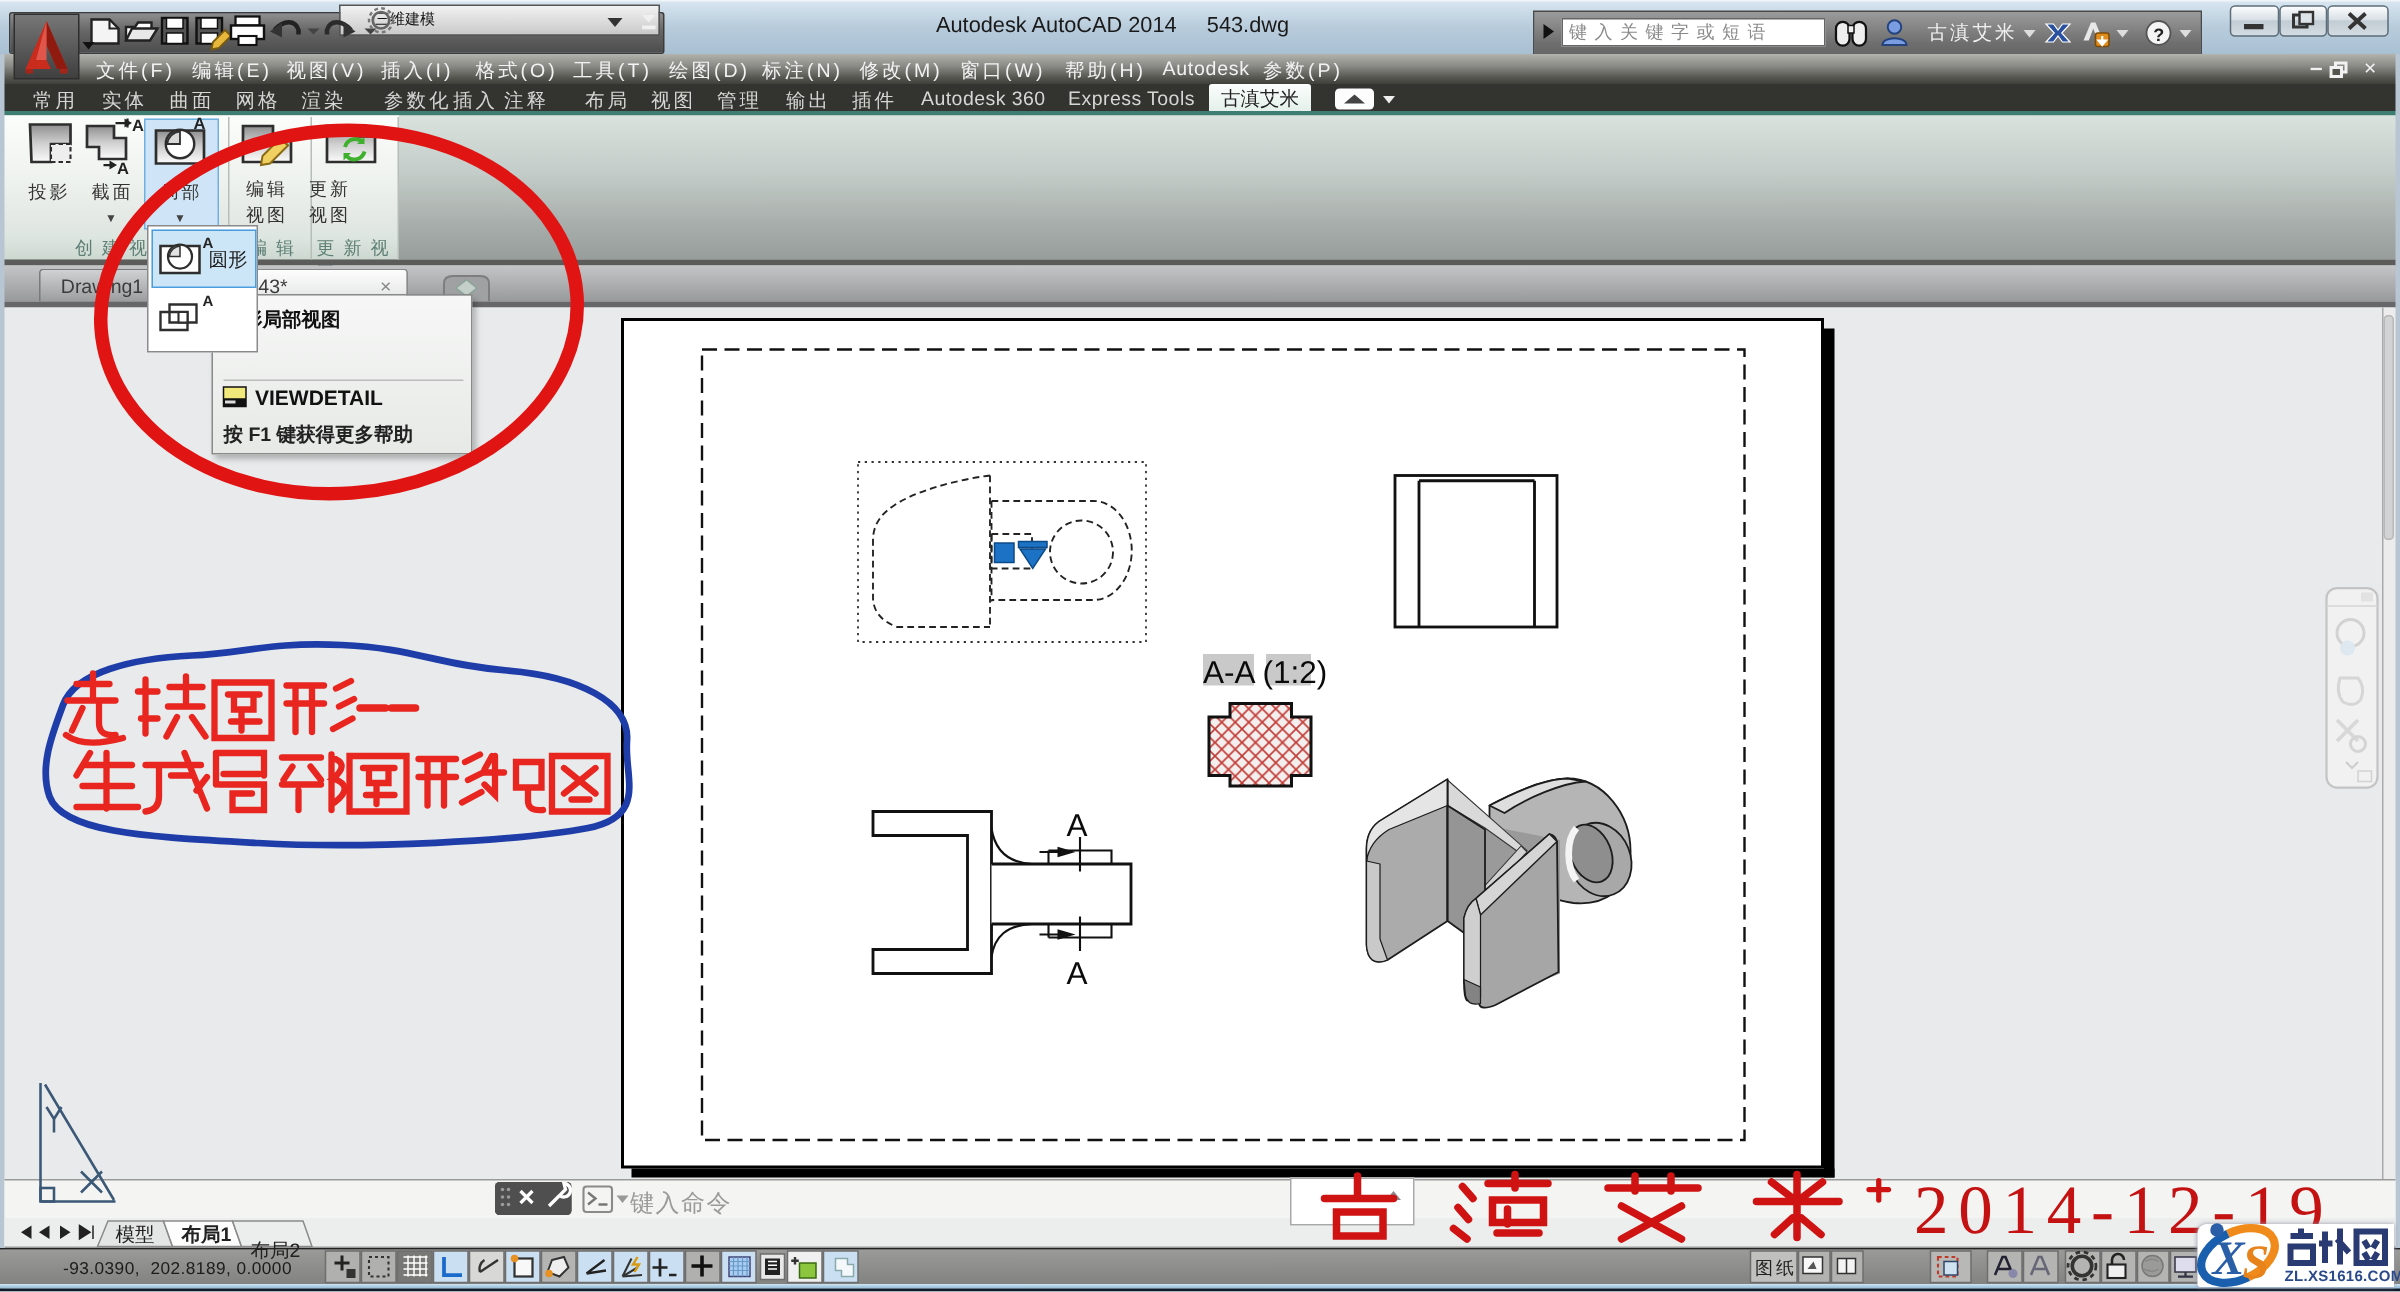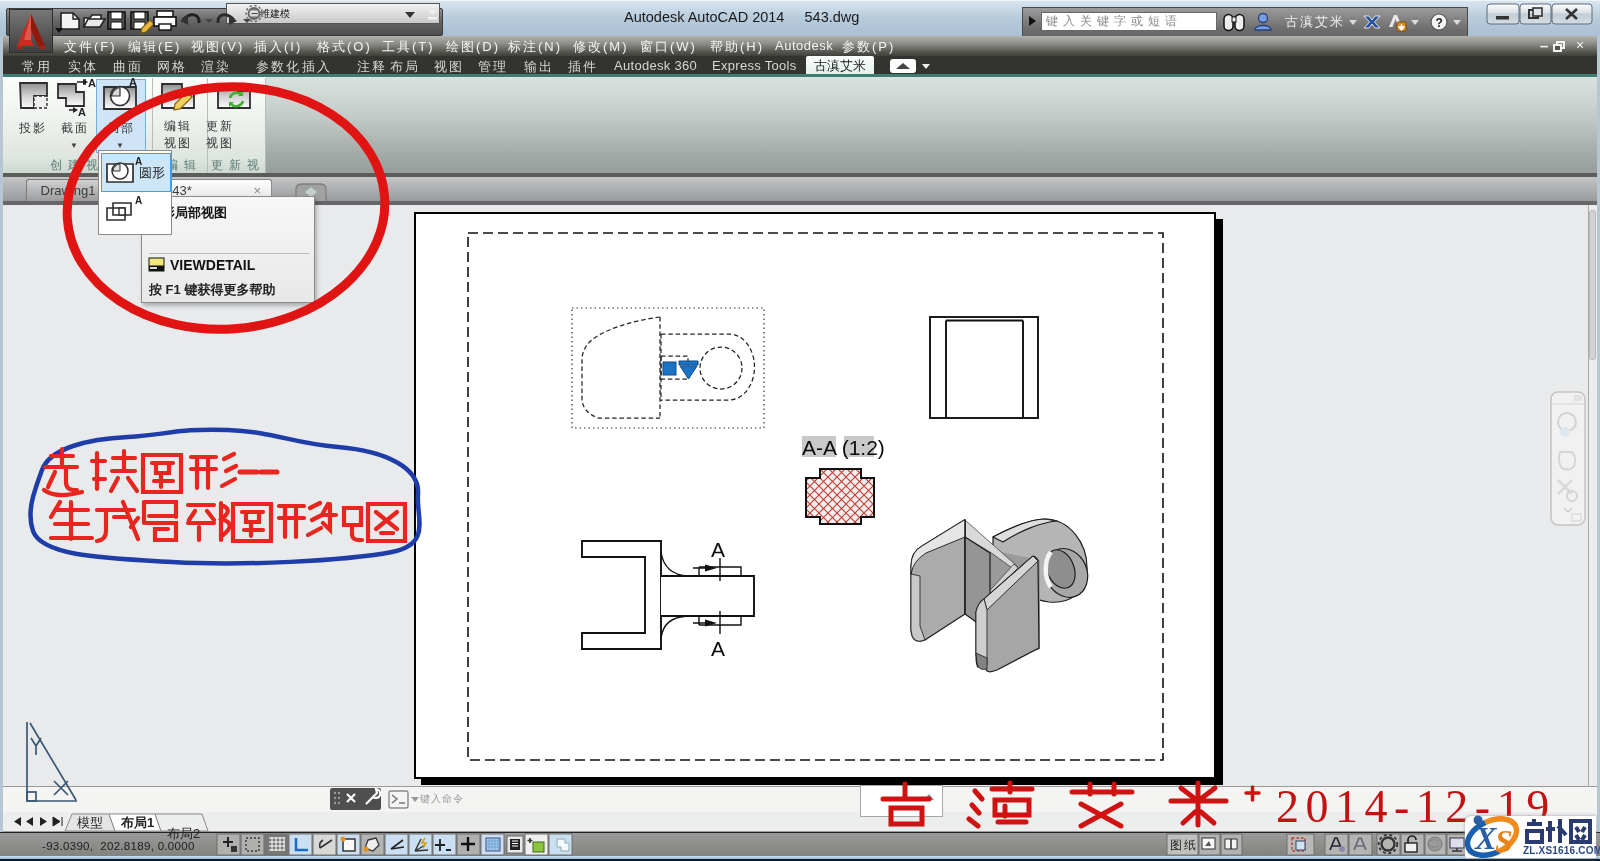--- a/index.html
+++ b/index.html
@@ -33,21 +33,21 @@
 .ftab{position:absolute;top:2px;height:22px;font-size:13px;color:#3c3c3c;text-align:center}
 
 #drawarea{left:3px;top:205px;width:1585px;height:581px;background:#e9eaeb}
 #paper{left:414px;top:212px;width:802px;height:567px;background:#fff;border:2px solid #000}
 #pshadow1{left:1216px;top:219px;width:7px;height:566px;background:#000}
 #pshadow2{left:421px;top:779px;width:802px;height:6px;background:#000}
 #scrollbar{left:1588px;top:205px;width:9px;height:581px;background:#ececec;border-left:1px solid #aaa}
 
 #cmdbar{left:3px;top:786px;width:1594px;height:26px;background:#f4f4f3;border-top:1px solid #9a9a9a}
 #cmdgrip{left:330px;top:788px;width:51px;height:22px;background:linear-gradient(#6e6e6e,#474747);border-radius:3px}
-#cmdtext{left:420px;top:792px;color:#9a9a9a;font-size:10px;letter-spacing:1px}
+#cmdtext{left:420px;top:792px;color:#9a9a9a;font-size:16px;letter-spacing:1px}
 
 #laytabs{left:3px;top:812px;width:1594px;height:20px;background:#eceded;border-bottom:1px solid #9b9b9b;font-size:13px;color:#222}
 
 #statusbar{left:0;top:832px;width:1600px;height:24px;background:linear-gradient(#9a9a98,#828280);border-top:1px solid #222}
 #bluestrip{left:0;top:856px;width:1600px;height:3px;background:linear-gradient(#cfe4f2,#8fb8d4)}
 #navystrip{left:0;top:859px;width:1600px;height:2px;background:#0d1a2a}
 #coords{left:42px;top:840px;color:#1c1c1c;font-size:11.5px;letter-spacing:0.3px}
 
 #dropdown{left:98px;top:150px;width:74px;height:85px;background:#fff;border:1px solid #8a8a8a;z-index:40}
 #ditem1{left:2px;top:2px;width:70px;height:39px;background:#cde6f7;border:1px solid #4a9ede}
@@ -169,21 +169,21 @@
 <span style="left:1576px;top:1px;font-size:14px">×</span>
 </div>
 <div class="abs" id="tabrow">
 <span style="left:22px">常用</span>
     <span style="left:68px">实体</span>
     <span style="left:113px">曲面</span>
     <span style="left:157px">网格</span>
     <span style="left:201px">渲染</span>
     <span style="left:256px">参数化</span>
     <span style="left:302px">插入</span>
-    <span style="left:357px">注释</span>
+    <span style="left:336px">注释</span>
     <span style="left:390px">布局</span>
     <span style="left:434px">视图</span>
     <span style="left:478px">管理</span>
     <span style="left:524px">输出</span>
     <span style="left:568px">插件</span>
     <span style="left:614px;letter-spacing:0.3px">Autodesk 360</span>
     <span style="left:712px;letter-spacing:0.3px">Express Tools</span>
 <div class="abs" id="activetab">古滇艾米</div>
 <div class="abs" style="left:890px;top:3px;width:26px;height:14px;background:#fdfdfd;border-radius:3px"></div>
 <div class="abs" style="left:896px;top:7px;width:0;height:0;border-left:7px solid transparent;border-right:7px solid transparent;border-bottom:6px solid #444"></div>

